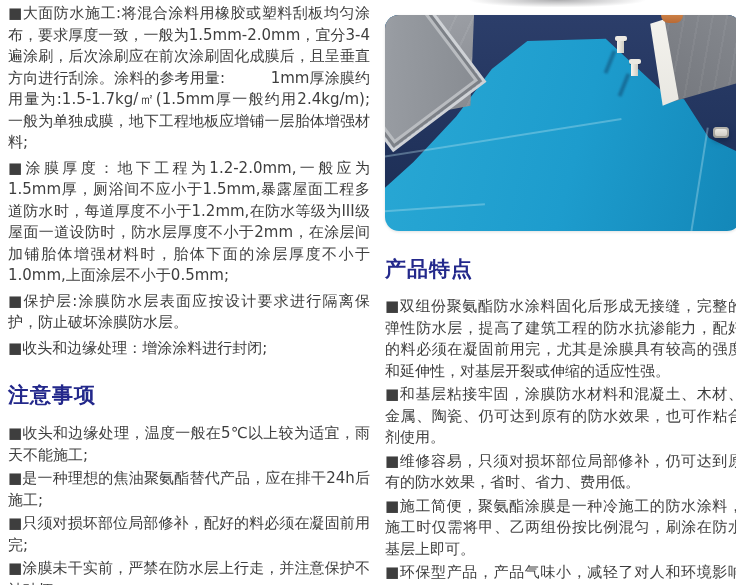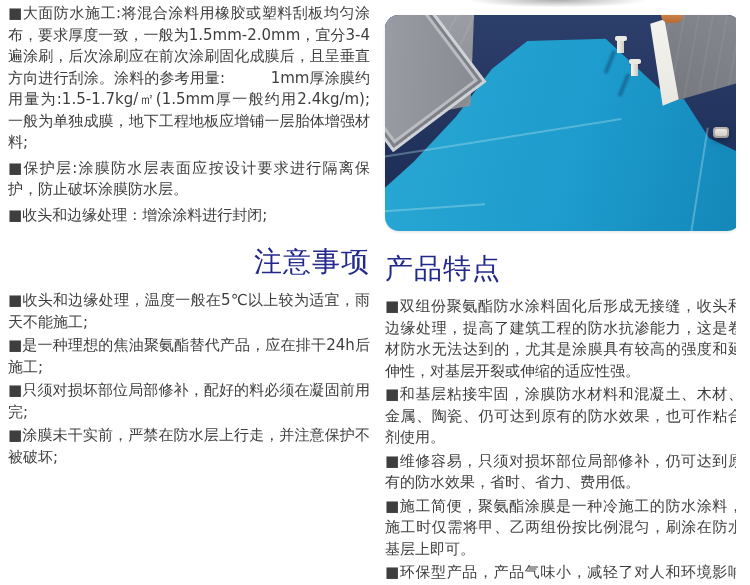--- a/index.html
+++ b/index.html
@@ -15,27 +15,27 @@
   .body-text {
     font-size: 15px;
     line-height: 21.5px;
     color: #3e3e3e;
     text-align: justify;
     margin: 0 0 4px 0;
   }
   .note-item, .feature-item { margin: 0 0 2px 0; }
 
   .heading {
-    font-size: 28px;
-    font-weight: 400;
+    font-size: 21px;
+    font-weight: 700;
     color: #23288b;
     letter-spacing: 1px;
     line-height: 28px;
   }
-  .heading-notes    { margin: 22px 0 14px 0; text-align: right; }
+  .heading-notes    { margin: 22px 0 14px 0; }
   .heading-features { margin: 24px 0 13px 0; }
 
   
   .photo {
     position: relative;
     width: 356px; height: 216px;
     border-radius: 14px;
     overflow: hidden;
     background: linear-gradient(105deg, #2aa9d5 0%, #1d9ccd 55%, #1387b8 100%);
     box-shadow: 0 1px 3px rgba(0,0,0,.12);
@@ -115,20 +115,21 @@
 </style>
 </head>
 <body>
 
 <div class="page">
 
   <div class="top-shadow"></div>
 
   <div class="col col-left">
     <p class="body-text">■大面防水施工:将混合涂料用橡胶或塑料刮板均匀涂布，要求厚度一致，一般为1.5mm-2.0mm，宜分3-4遍涂刷，后次涂刷应在前次涂刷固化成膜后，且呈垂直方向进行刮涂。涂料的参考用量:　　　1mm厚涂膜约用量为:1.5-1.7kg/㎡(1.5mm厚一般约用2.4kg/m);一般为单独成膜，地下工程地板应增铺一层胎体增强材料;</p>
+    <p class="body-text">■涂膜厚度：地下工程为1.2-2.0mm,一般应为1.5mm厚，厕浴间不应小于1.5mm,暴露屋面工程多道防水时，每道厚度不小于1.2mm,在防水等级为III级屋面一道设防时，防水层厚度不小于2mm，在涂层间加铺胎体增强材料时，胎体下面的涂层厚度不小于1.0mm,上面涂层不小于0.5mm;</p>
     <p class="body-text">■保护层:涂膜防水层表面应按设计要求进行隔离保护，防止破坏涂膜防水层。</p>
     <p class="body-text">■收头和边缘处理：增涂涂料进行封闭;</p>
 
     <h2 class="heading heading-notes">注意事项</h2>
 
     <p class="body-text note-item">■收头和边缘处理，温度一般在5℃以上较为适宜，雨天不能施工;</p>
     <p class="body-text note-item">■是一种理想的焦油聚氨酯替代产品，应在排干24h后施工;</p>
     <p class="body-text note-item">■只须对损坏部位局部修补，配好的料必须在凝固前用完;</p>
     <p class="body-text note-item">■涂膜未干实前，严禁在防水层上行走，并注意保护不被破坏;</p>
 
@@ -156,20 +157,20 @@
         <div class="cap"></div>
         <div class="stem"></div>
       </div>
 
       <div class="drain"></div>
       <div class="hand"></div>
     </div>
 
     <h2 class="heading heading-features">产品特点</h2>
 
-    <p class="body-text feature-item">■双组份聚氨酯防水涂料固化后形成无接缝，收头和边缘处理，提高了建筑工程的防水抗渗能力，这是卷材防水无法达到的，尤其是涂膜具有较高的强度和延伸性，对基层开裂或伸缩的适应性强。</p>
+    <p class="body-text feature-item">■双组份聚氨酯防水涂料固化后形成无接缝，完整的弹性防水层，提高了建筑工程的防水抗渗能力，配好的料必须在凝固前用完，尤其是涂膜具有较高的强度和延伸性，对基层开裂或伸缩的适应性强。</p>
     <p class="body-text feature-item">■和基层粘接牢固，涂膜防水材料和混凝土、木材、金属、陶瓷、仍可达到原有的防水效果，也可作粘合剂使用。</p>
     <p class="body-text feature-item">■维修容易，只须对损坏部位局部修补，仍可达到原有的防水效果，省时、省力、费用低。</p>
     <p class="body-text feature-item">■施工简便，聚氨酯涂膜是一种冷施工的防水涂料，施工时仅需将甲、乙两组份按比例混匀，刷涂在防水基层上即可。</p>
     <p class="body-text feature-item">■环保型产品，产品气味小，减轻了对人和环境影响和损害，是一种理想的焦油聚氨酯替代产品。</p>
   </div>
 
 </div>
 
 </body></html>

